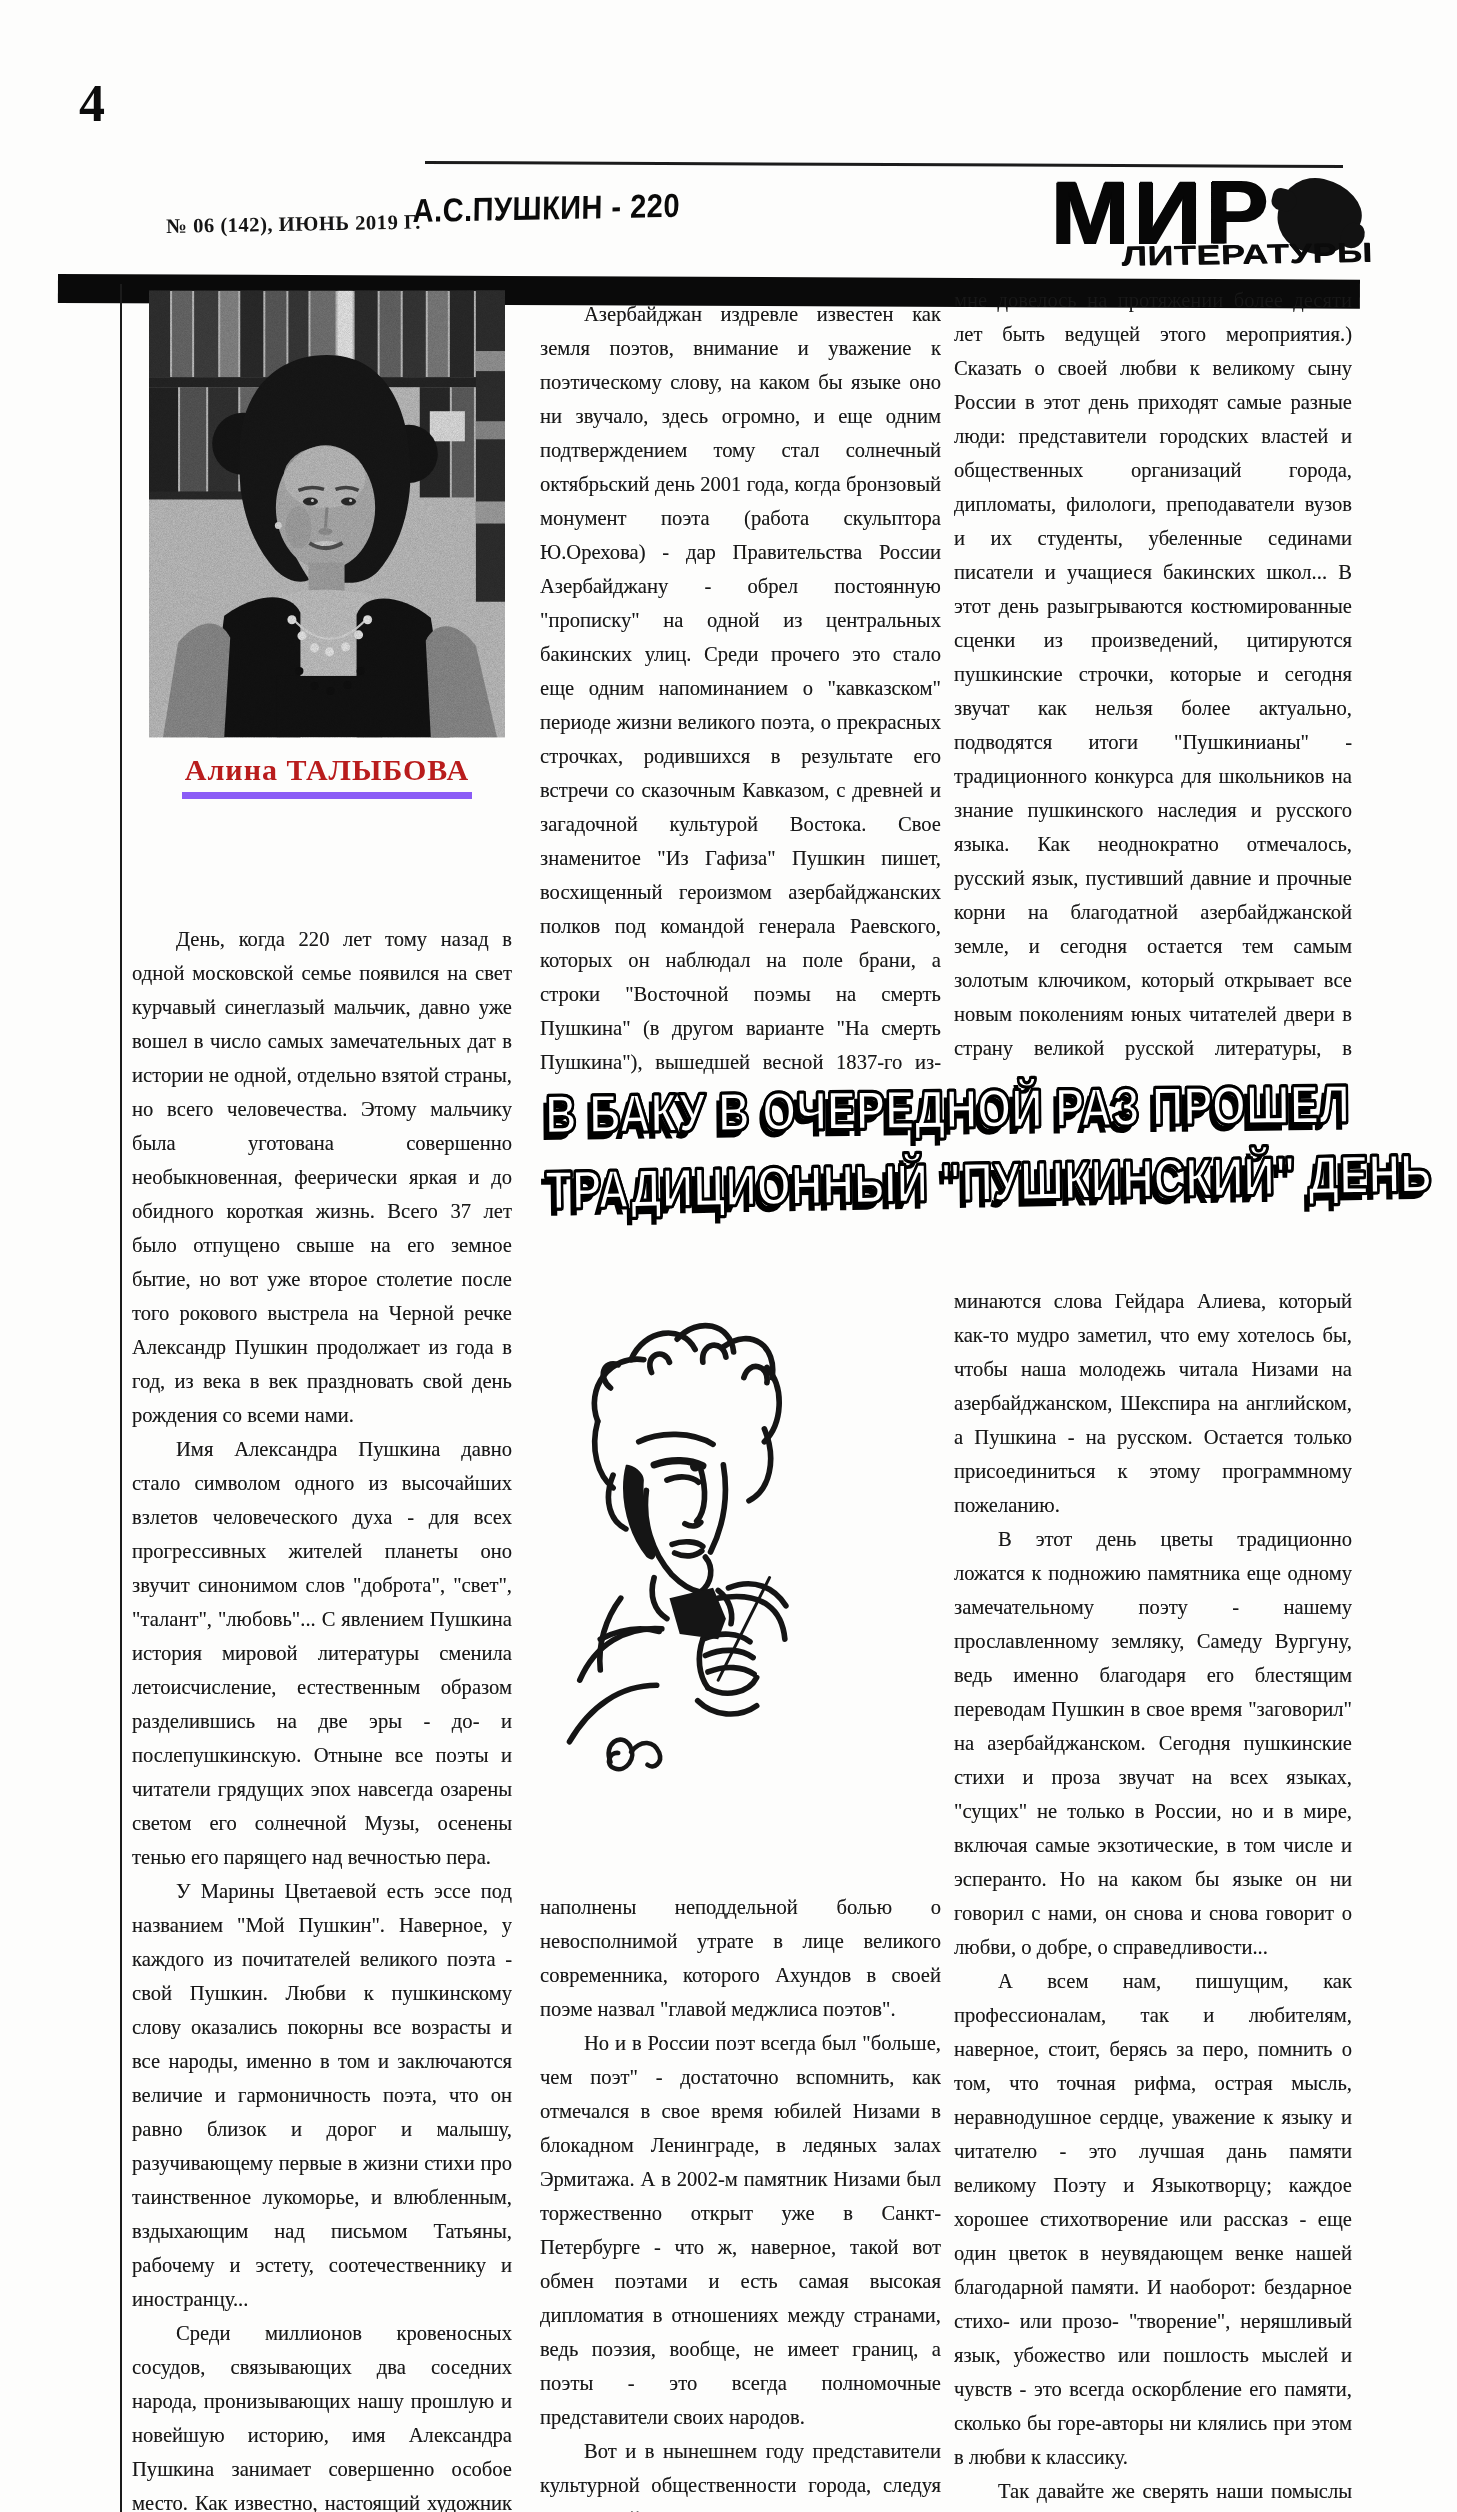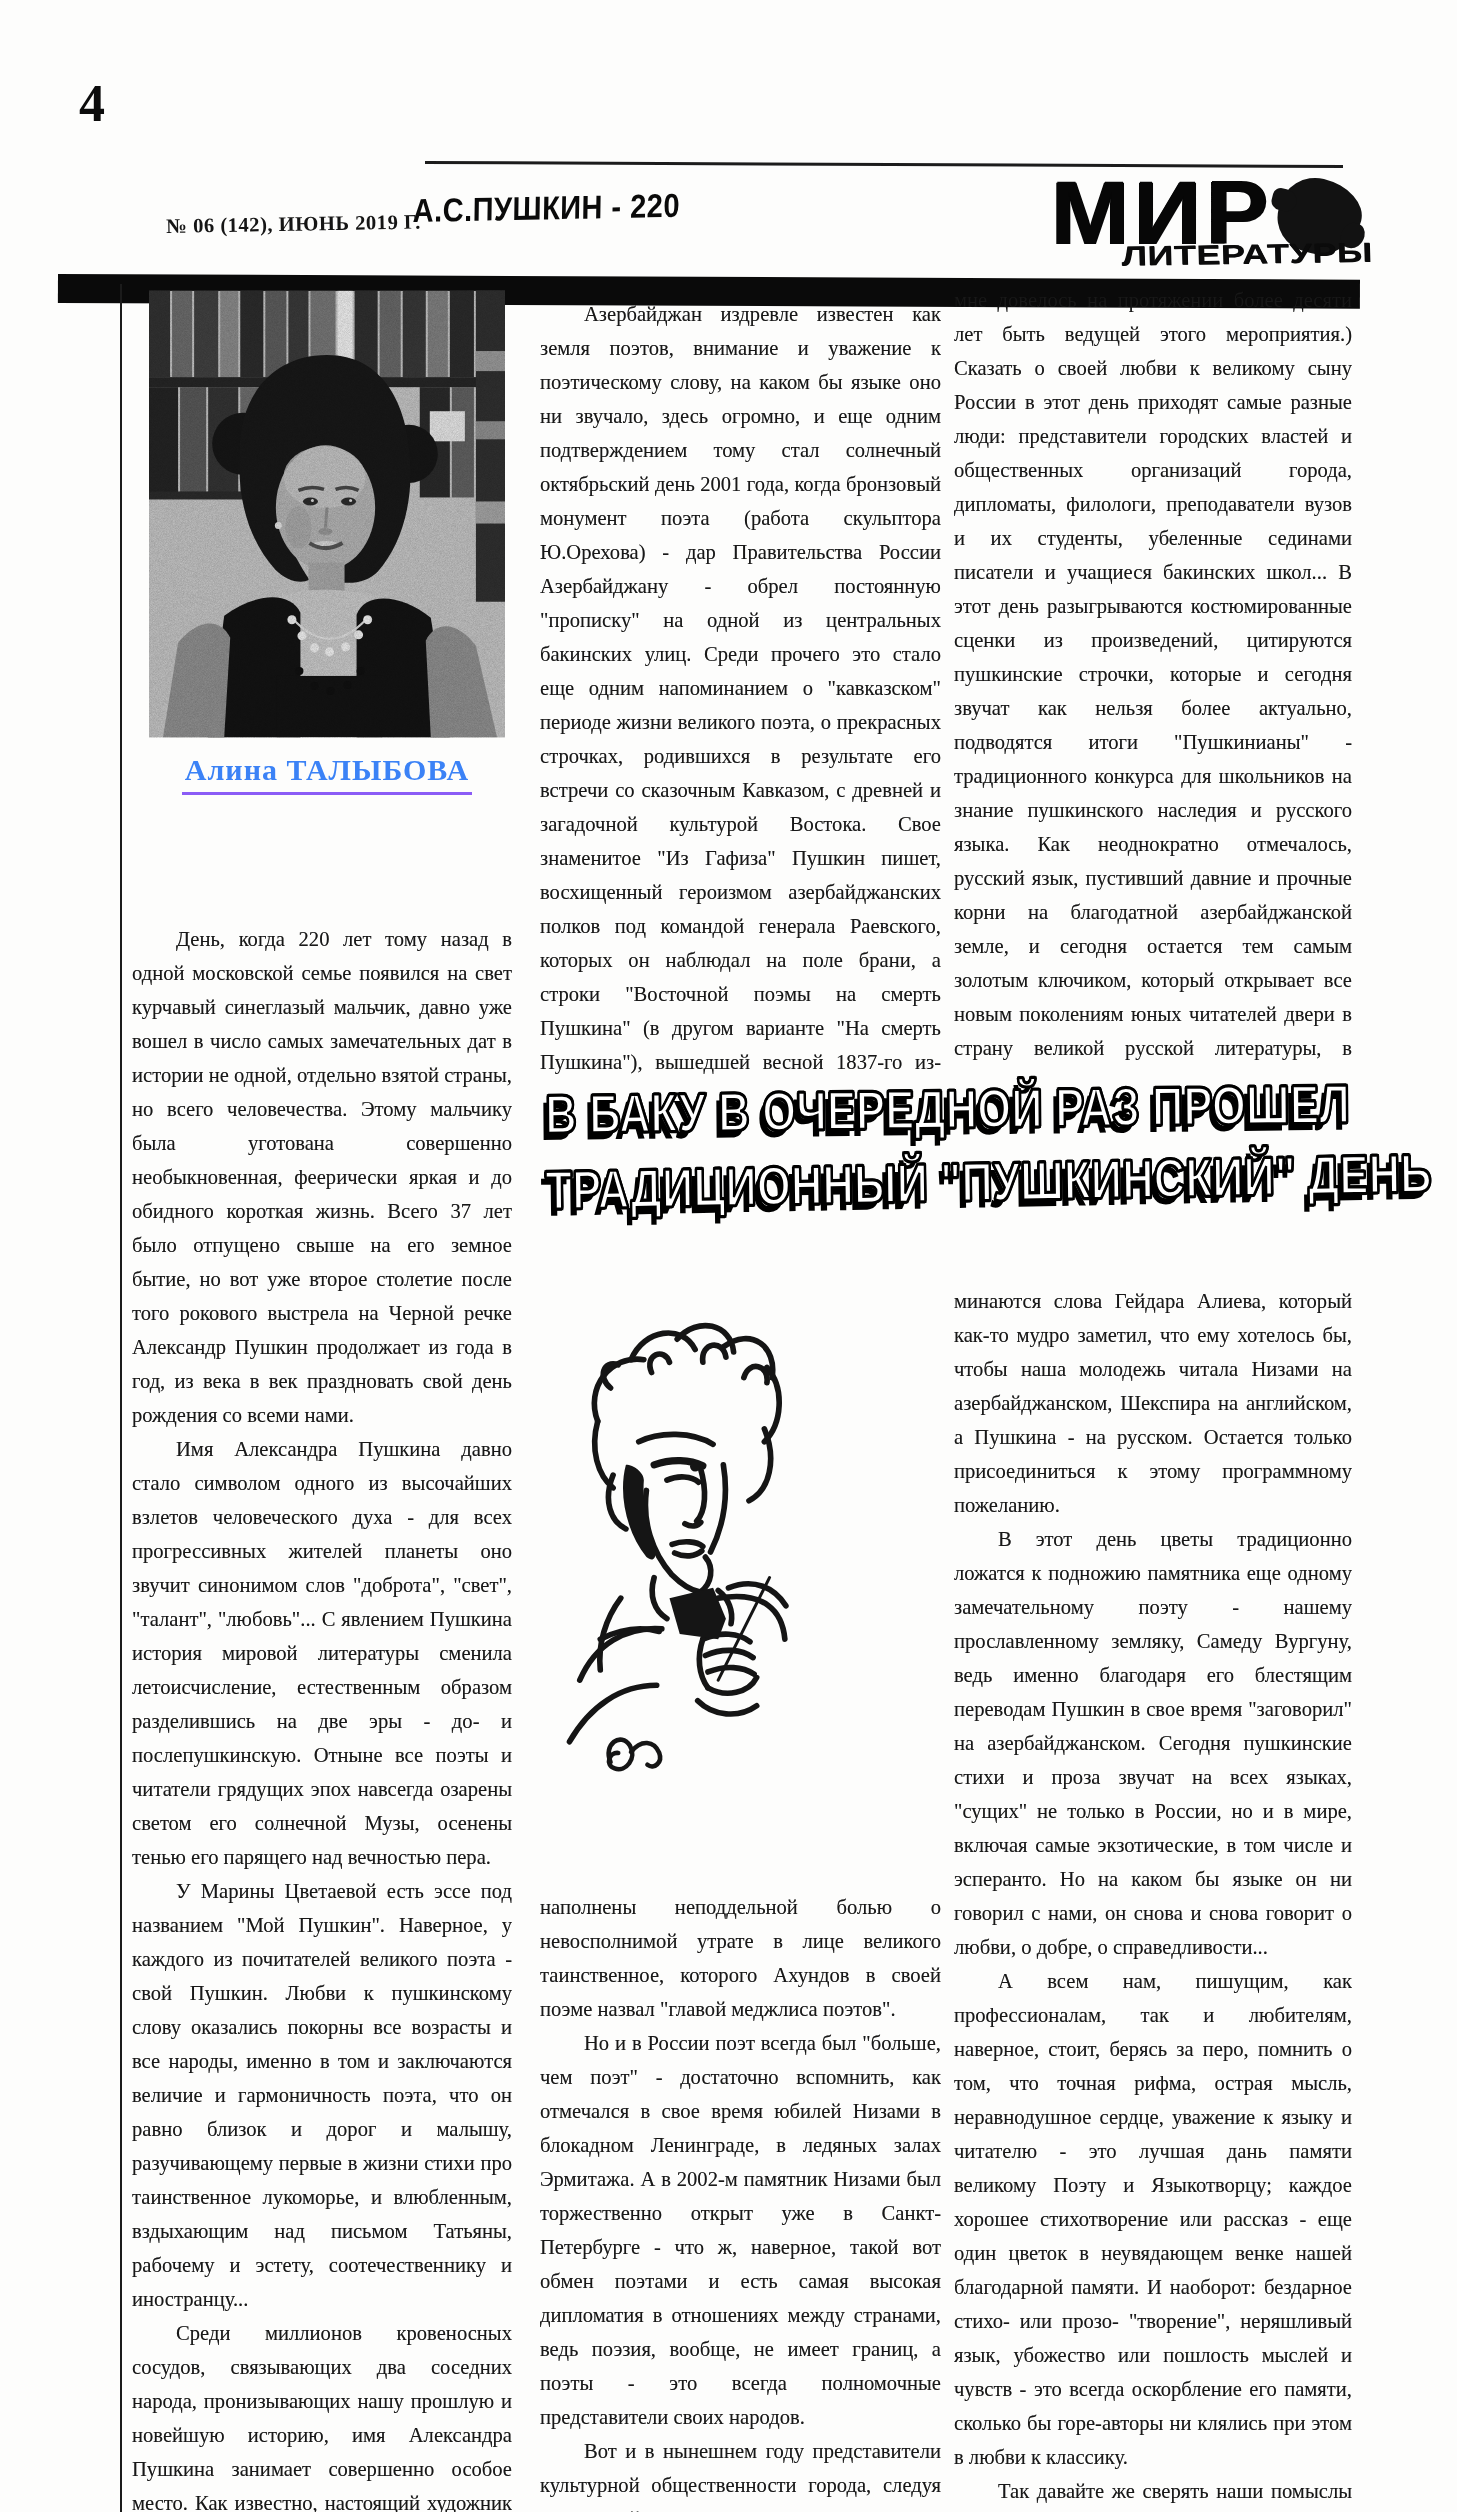--- a/index.html
+++ b/index.html
@@ -32,22 +32,22 @@
   .logo-ornament:after{content:"";position:absolute;right:-7px;top:35px;width:23px;height:26px;
                  background:#121212;border-radius:55% 45% 60% 40%;}
   .header-bar{position:absolute;left:58px;top:274px;width:1302px;height:29px;background:#0a0a0a;
               transform:rotate(0.25deg);transform-origin:left top;}
 
   
   .column-rule{position:absolute;left:120px;top:284px;width:2px;height:2355px;background:#1b1b1b;}
 
   .photo-frame{position:absolute;left:149px;top:290px;width:356px;height:448px;overflow:hidden;}
   .caption-wrap{position:absolute;left:149px;top:753px;width:356px;text-align:center;}
-  .caption{display:inline-block;font-size:30px;font-weight:700;letter-spacing:1px;color:#3b82f6;
-           border-bottom:3px solid #8b5cf6;padding:0 3px 5px 3px;white-space:nowrap;}
+  .caption{display:inline-block;font-size:30px;font-weight:700;letter-spacing:1px;color:#b91c1c;
+           border-bottom:7px solid #8b5cf6;padding:0 3px 5px 3px;white-space:nowrap;}
 
   
   .col{position:absolute;font-size:20.6px;line-height:34px;text-align:justify;color:#181818;
        overflow:hidden;text-shadow:0 0 0.5px rgba(10,10,10,0.4);}
   .col p{margin:0;}
   .para{text-indent:44px;}
   .cont{text-indent:0;}
   #col1{left:132px;top:922px;width:380px;height:1688px;}
   #col2top{left:540px;top:297px;width:401px;height:790px;}
   #col2bot{left:540px;top:1890px;width:401px;height:708px;}
@@ -239,21 +239,21 @@
         <path d="M120,880 C105,845 140,820 158,848 C172,872 150,900 128,892 C108,885 118,860 135,862" stroke-width="9"></path>
         <path d="M160,860 C180,835 205,838 215,862 C222,880 205,895 192,885" stroke-width="9"></path>
       </g>
       <circle cx="285" cy="303" r="10" fill="#151515"></circle>
       <path d="M150,300 C135,355 150,430 190,480 C205,492 212,480 205,455 C190,415 182,370 185,330 C185,315 165,300 150,300 Z" fill="#151515"></path>
       <path d="M235,560 L320,540 L345,600 L330,640 L255,630 Z" fill="#151515"></path>
     </svg>
   </div>
 
   <div class="col" id="col2bot">
-    <p class="para cont">наполнены неподдельной болью о невосполнимой утрате в лице великого таинственное, которого Ахундов в своей поэме назвал "главой меджлиса поэтов".</p>
+    <p class="para cont">наполнены неподдельной болью о невосполнимой утрате в лице великого современника, которого Ахундов в своей поэме назвал "главой меджлиса поэтов".</p>
     <div>
         <p class="para">Но и в России поэт всегда был "больше, чем поэт" - достаточно вспомнить, как отмечался в свое время юбилей Низами в блокадном Ленинграде, в ледяных залах Эрмитажа. А в 2002-м памятник Низами был торжественно открыт уже в Санкт-Петербурге - что ж, наверное, такой вот обмен поэтами и есть самая высокая дипломатия в отношениях между странами, ведь поэзия, вообще, не имеет границ, а поэты - это всегда полномочные представители своих народов.</p>
         <p class="para">Вот и в нынешнем году представители культурной общественности города, следуя сложившейся за эти годы традиции, вновь собрались, чтобы отметить его очередной день рождения. (Не понаслышке знаю о том, что происходит в вошел день в уютном бакинском сквере у памятника поэту -</p>
       </div>
   </div>
 
   <div class="col" id="col3top">
     <p class="para cont">мне довелось на протяжении более десяти лет быть ведущей этого мероприятия.) Сказать о своей любви к великому сыну России в этот день приходят самые разные люди: представители городских властей и общественных организаций города, дипломаты, филологи, преподаватели вузов и их студенты, убеленные сединами писатели и учащиеся бакинских школ... В этот день разыгрываются костюмированные сценки из произведений, цитируются пушкинские строчки, которые и сегодня звучат как нельзя более актуально, подводятся итоги "Пушкинианы" - традиционного конкурса для школьников на знание пушкинского наследия и русского языка. Как неоднократно отмечалось, русский язык, пустивший давние и прочные корни на благодатной азербайджанской земле, и сегодня остается тем самым золотым ключиком, который открывает все новым поколениям юных читателей двери в страну великой русской литературы, в волшебный мир пушкинской поэзии. В связи с этим вспо-</p>
   </div>
 

